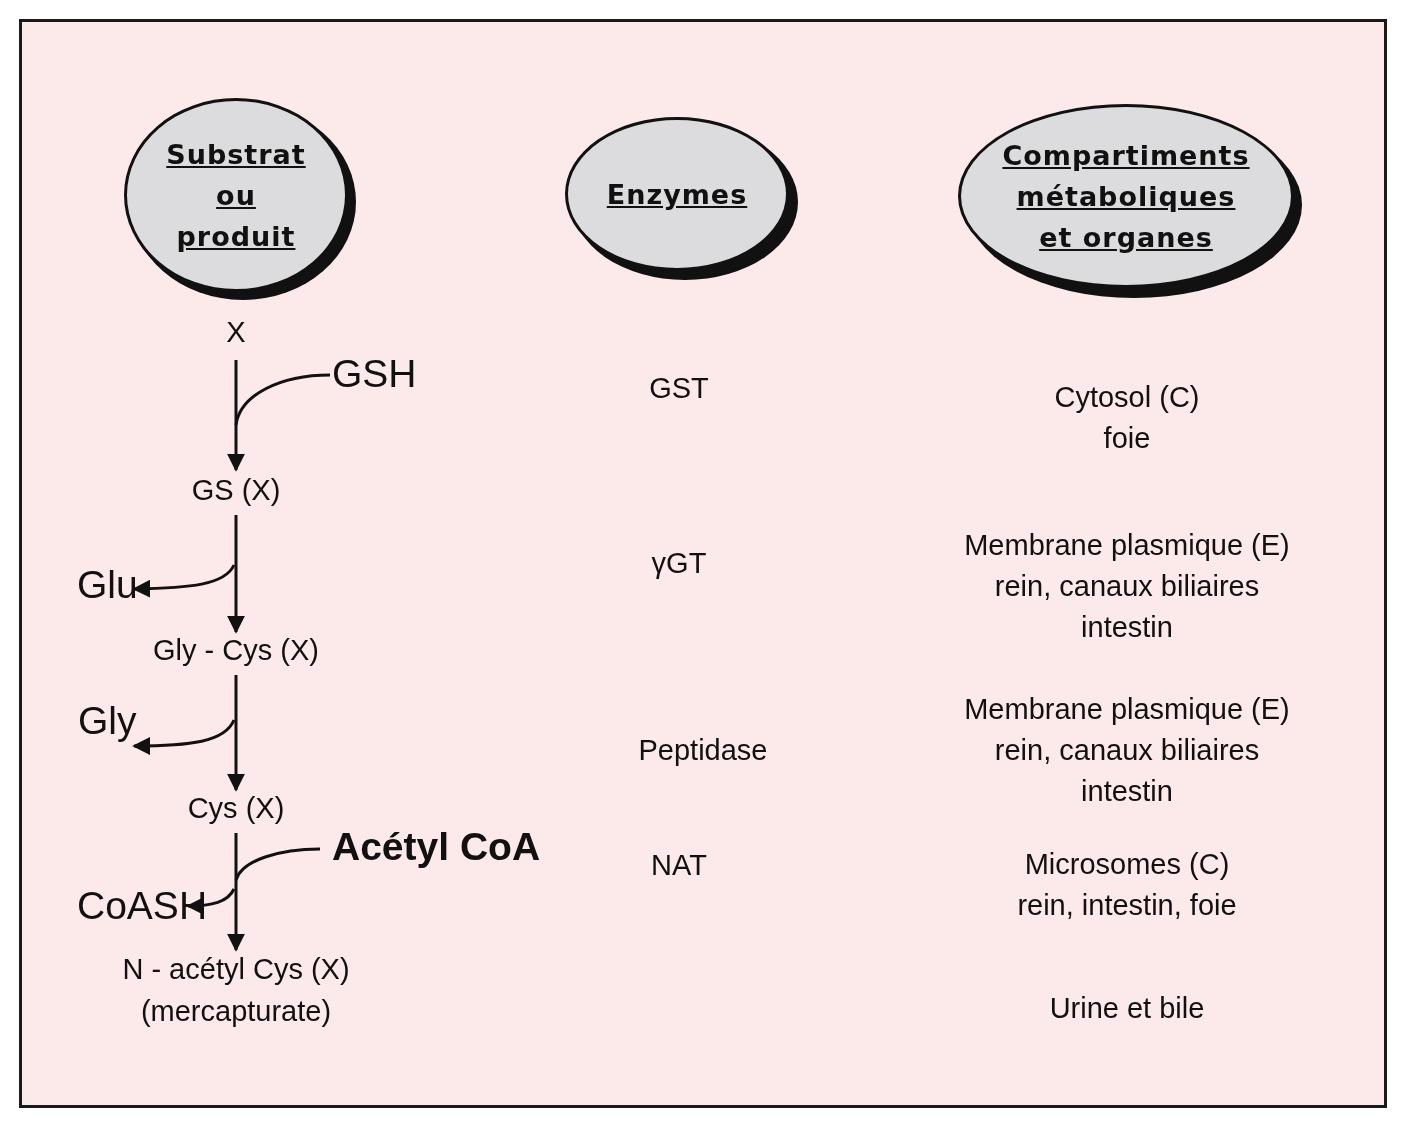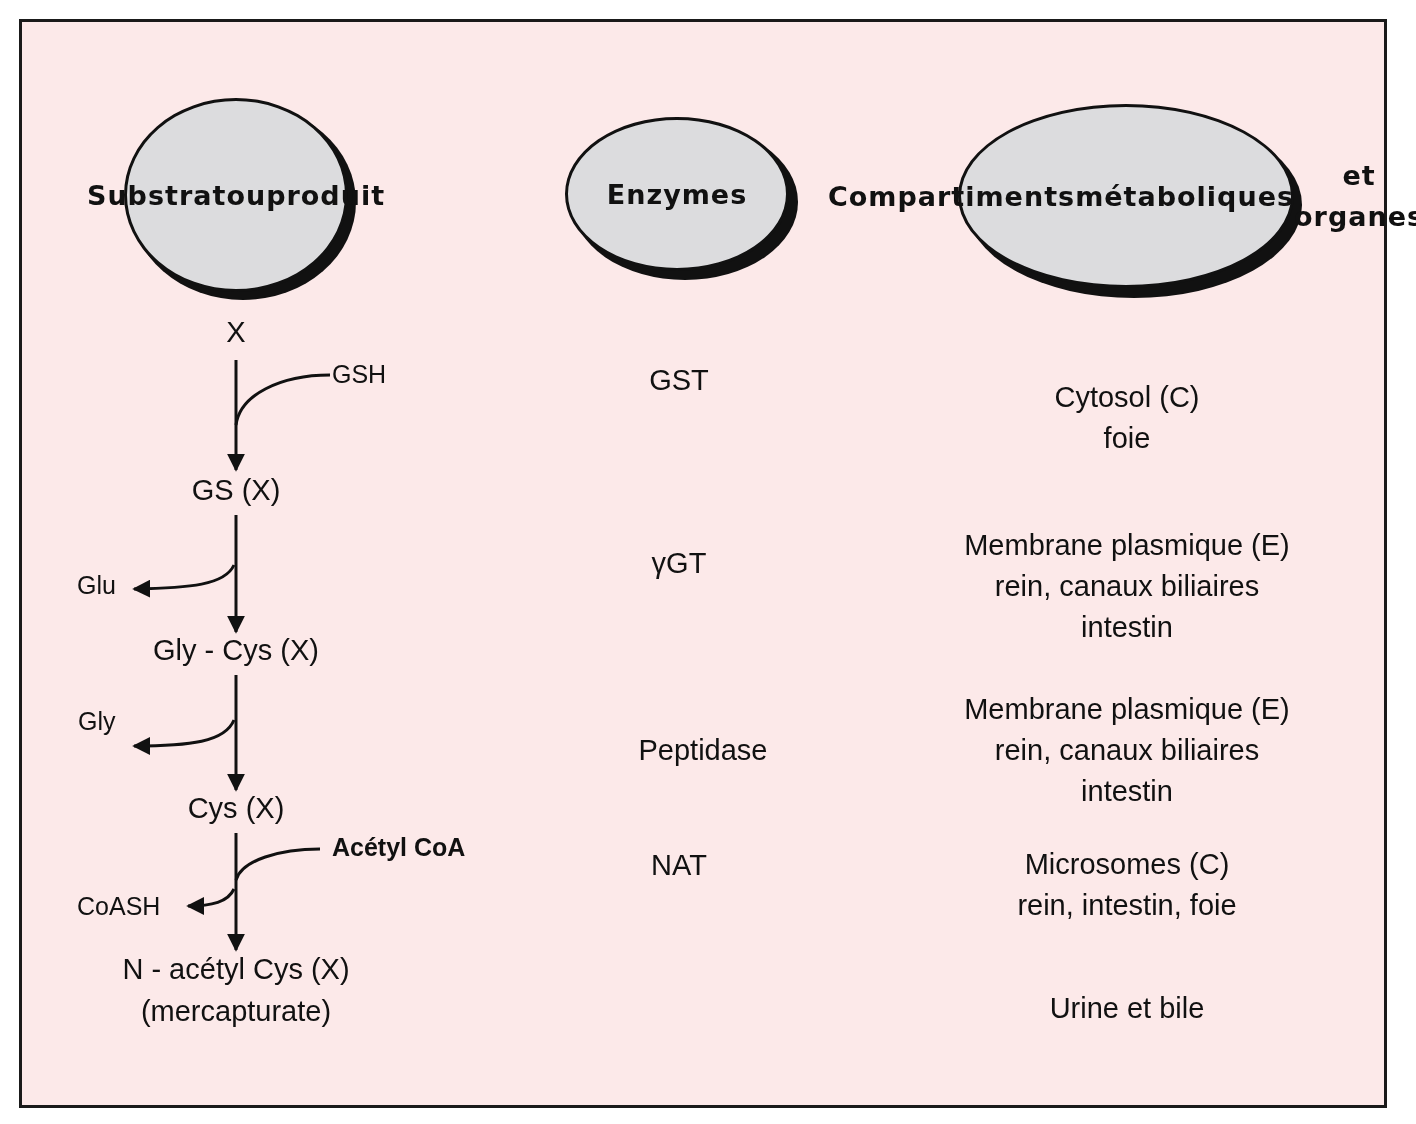--- a/index.html
+++ b/index.html
@@ -3,25 +3,25 @@
 <meta charset="utf-8">
 <style>
   html, body { margin: 0; padding: 0; }
   body { width: 1416px; height: 1124px; background: #ffffff; position: relative; overflow: hidden;
          font-family: "Liberation Sans", sans-serif; color: #111; }
   .frame { position: absolute; left: 19px; top: 19px; width: 1368px; height: 1089px;
            background: #fce9e9; border: 3px solid #1a1a1a; box-sizing: border-box; }
   .oval-wrap { position: absolute; }
   .oval-shadow { position: absolute; border-radius: 50%; background: #111; }
   .oval { position: absolute; border-radius: 50%; background: #dcdcde; border: 3px solid #111;
-          box-sizing: border-box; display: flex; flex-direction: row; align-items: center; justify-content: center;
+          box-sizing: border-box; display: flex; flex-direction: column; align-items: center; justify-content: center;
           font-family: "DejaVu Sans", sans-serif; font-weight: bold; font-size: 27px; line-height: 41px;
-          letter-spacing: 1px; text-align: center; }
+          letter-spacing: 1px; text-align: center; text-decoration: underline; }
   .t { position: absolute; font-size: 29px; white-space: nowrap; text-align: center; transform: translateX(-50%); line-height: 41px; }
-  .ta { position: absolute; font-size: 25px; white-space: nowrap; line-height: 34px; }
+  .ta { position: absolute; font-size: 39px; white-space: nowrap; line-height: 34px; }
   svg.arrows { position: absolute; left: 0; top: 0; }
 </style>
 </head>
 <body>
 
 <div class="frame"></div>
 
 <div class="oval-wrap">
   <div class="oval-shadow" style="left:130px;top:104px;width:226px;height:196px;"></div>
   <div class="oval" style="left:124px;top:98px;width:224px;height:194px;">
@@ -71,21 +71,21 @@
 <div class="t" style="left:236px;top:470px;">GS (X)</div>
 <div class="ta" style="left:77px;top:568px;">Glu</div>
 <div class="t" style="left:236px;top:630px;">Gly - Cys (X)</div>
 <div class="ta" style="left:78px;top:704px;">Gly</div>
 <div class="t" style="left:236px;top:788px;">Cys (X)</div>
 <div class="ta" style="left:332px;top:830px;font-weight:bold;">Acétyl CoA</div>
 <div class="ta" style="left:77px;top:889px;">CoASH</div>
 <div class="t" style="left:236px;top:949px;">N - acétyl Cys (X)</div>
 <div class="t" style="left:236px;top:991px;">(mercapturate)</div>
 
-<div class="t" style="left:679px;top:360px;">GST</div>
+<div class="t" style="left:679px;top:368px;">GST</div>
 <div class="t" style="left:679px;top:543px;">γGT</div>
 <div class="t" style="left:679px;top:730px;margin-left:24px;">Peptidase</div>
 <div class="t" style="left:679px;top:845px;">NAT</div>
 
 <div class="t" style="left:1127px;top:377px;">
   <div>Cytosol (C)</div>
   <div>foie</div>
 </div>
 <div class="t" style="left:1127px;top:525px;">
   <div>Membrane plasmique (E)</div>

